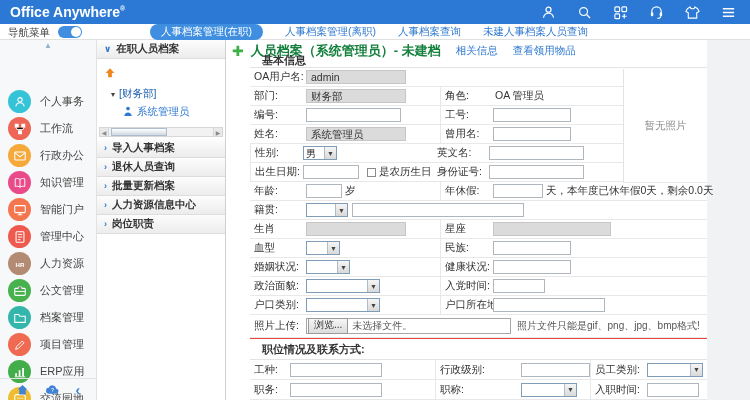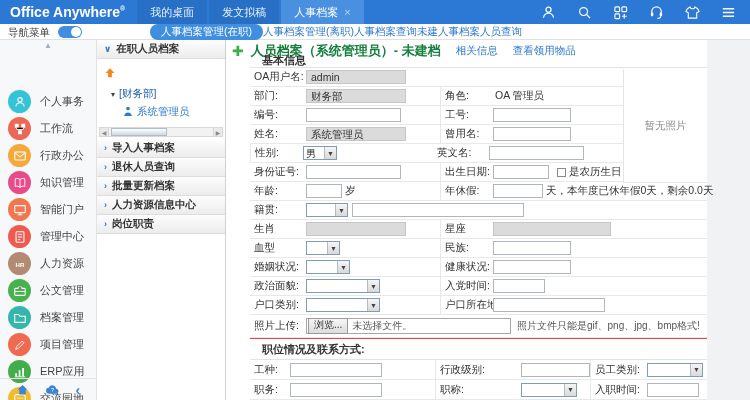--- a/index.html
+++ b/index.html
@@ -14,21 +14,21 @@
   .top-tab.active { background:#4a90e0; color:#fff; display:flex; align-items:center; gap:6px; }
   .top-tab .x { color:#bfd9f5; font-size:11px; line-height:1; }
   .top-icons { margin-left:auto; display:flex; align-items:center; gap:21px; padding-right:14px; }
   .top-icons svg { display:block; }
 
   
   .subnav { position:absolute; left:0; top:24px; width:750px; height:16px; background:#fff; border-bottom:1px solid #e0e0e0; font-size:11px; }
   .navlabel { position:absolute; left:8px; top:2px; color:#444; font-size:10.5px; }
   .toggle { position:absolute; left:58px; top:2px; width:24px; height:12px; background:#3f8ee0; border-radius:7px; cursor:pointer; }
   .toggle .knob { position:absolute; right:1px; top:1px; width:10px; height:10px; background:#fff; border-radius:50%; }
-  .subtabs { position:absolute; left:150px; top:0; display:flex; align-items:center; height:16px; }
+  .subtabs { position:absolute; left:150px; top:0; display:flex; align-items:center; gap:22px; height:16px; }
   .pill { background:#3f8ee0; color:#fff; border-radius:8px; padding:1px 11px; font-size:10.5px; white-space:nowrap; cursor:pointer; }
   .subtab { color:#2e79cf; font-size:10.5px; white-space:nowrap; cursor:pointer; }
 
   
   .sidebar { position:absolute; left:0; top:40px; width:97px; height:360px; background:#f7f8f9; border-right:1px solid #e2e2e2; }
   .scrollup { position:absolute; top:2px; left:0; width:100%; text-align:center; color:#9ab0c4; font-size:8px; height:8px; line-height:8px; cursor:pointer; }
   .side-item { position:absolute; left:0; width:100%; height:27px; display:flex; align-items:center; padding-left:8px; gap:9px; cursor:pointer; }
   .cir { width:23px; height:23px; border-radius:50%; display:flex; align-items:center; justify-content:center; flex:none; }
   .side-item span.lbl { font-size:11px; color:#444; white-space:nowrap; }
   .c1{background:#35c3d8}.c2{background:#ee6655}.c3{background:#f5a93b}.c4{background:#e84a8a}
@@ -86,28 +86,20 @@
   .nofile { font-size:10px; color:#555; padding-left:3px; white-space:nowrap; }
   .hint { font-size:10px; color:#555; padding-left:6px; white-space:nowrap; }
   .photo { position:absolute; top:15px; right:0; width:84px; height:114px; border-left:1px solid #e3e3e3; border-bottom:1px solid #e8e8e8; background:#fff; display:flex; align-items:center; justify-content:center; font-size:10.5px; color:#888; }
   .txtv { padding-left:2px; white-space:nowrap; }
 </style>
 </head>
 <body>
 
 <div class="topbar">
   <div class="logo"><span>Office Anywhere</span><sup>®</sup></div>
-  <div class="top-tabs">
-    <div class="top-tab">我的桌面</div>
-    <div class="top-tab">发文拟稿</div>
-    <div class="top-tab active">
-      <span>人事档案</span>
-      <span class="x">×</span>
-    </div>
-  </div>
   <div class="top-icons">
     <span>
         <svg width="15" height="15" viewBox="0 0 16 16">
           <circle cx="8" cy="5" r="2.7" fill="none" stroke="#fff" stroke-width="1.3"></circle>
           <path d="M2.6 13.6c.6-3.3 2.7-4.8 5.4-4.8s4.8 1.5 5.4 4.8" fill="none" stroke="#fff" stroke-width="1.3"></path>
         </svg>
       </span>
     <span>
         <svg width="15" height="15" viewBox="0 0 16 16">
           <circle cx="7" cy="7" r="4.2" fill="none" stroke="#fff" stroke-width="1.3"></circle>
@@ -393,29 +385,29 @@
             <span class="btn">▼</span>
           </span>
         </span>
       <span class="cell ca">
           <span class="lb w56">英文名:</span>
           <span class="inp" style="width:95px"></span>
         </span>
     </div>
 
     <div class="row short">
-      <span class="cell ca">
-          <span class="lb w56">身份证号:</span>
-          <span class="inp" style="width:95px"></span>
-        </span>
       <span class="cell cb2">
           <span class="lb w52">出生日期:</span>
           <span class="inp" style="width:56px"></span>
           <span class="cbx"></span>
           <span>是农历生日</span>
+        </span>
+      <span class="cell ca">
+          <span class="lb w56">身份证号:</span>
+          <span class="inp" style="width:95px"></span>
         </span>
     </div>
 
     <div class="row">
       <span class="cell ca">
           <span class="lb w56">年龄:</span>
           <span class="inp" style="width:36px"></span>
           <span class="sfx">岁</span>
         </span>
       <span class="cell cb2">

